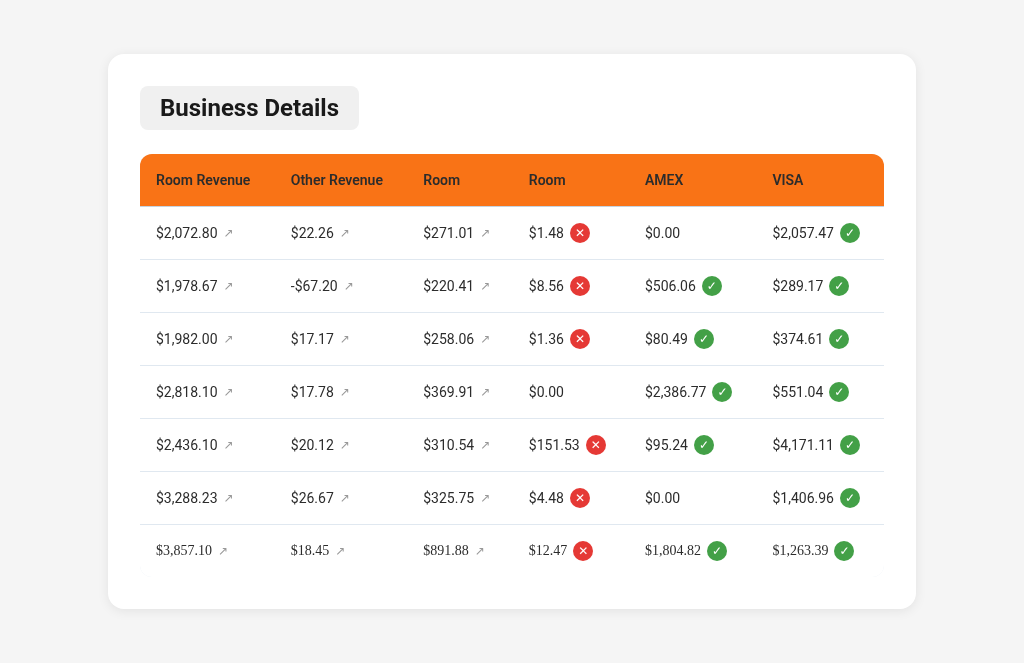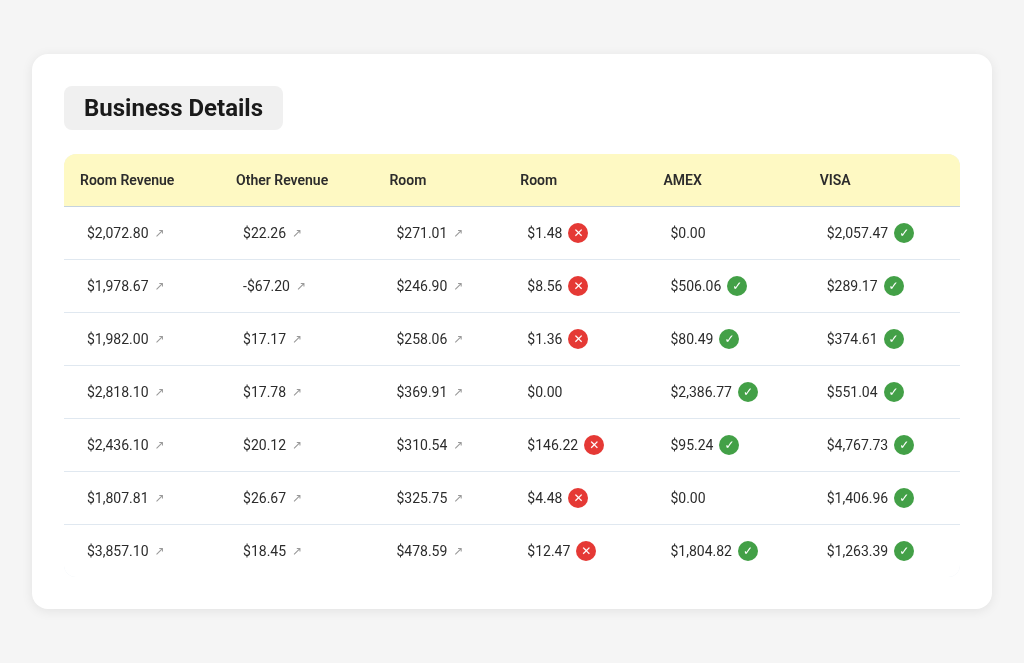--- a/index.html
+++ b/index.html
@@ -15,21 +15,21 @@
       justify-content: center;
       align-items: center;
       min-height: 100vh;
       padding: 20px;
     }
 
     .card {
       background: #ffffff;
       border-radius: 16px;
       padding: 32px;
-      width: 960px;
+      width: 808px;
       box-shadow: 0 2px 12px rgba(0,0,0,0.08);
     }
 
     .page-title {
       font-size: 24px;
       font-weight: 700;
       color: #1a1a1a;
       margin-bottom: 24px;
       background: #f0f0f0;
       display: inline-block;
@@ -42,53 +42,53 @@
       border-radius: 12px;
       overflow: hidden;
     }
 
     table {
       width: 100%;
       border-collapse: collapse;
     }
 
     thead tr {
-      background: #fef9c3;
+      background: #f97316;
     }
 
     thead th {
       padding: 18px 16px;
       text-align: left;
       font-size: 14px;
       font-weight: 600;
       color: #2c2c2c;
       border-bottom: 1px solid #c5d3df;
     }
 
     tbody tr {
       background: #ffffff;
       border-bottom: 1px solid #e0e8f0;
     }
 
     tbody tr:last-child {
       border-bottom: none;
+      font-family: Liberation Serif, serif;
     }
 
     tbody td {
       padding: 16px 16px;
       font-size: 14px;
       color: #2c2c2c;
       white-space: nowrap;
     }
 
     .cell-with-icon {
       display: flex;
       align-items: center;
       gap: 6px;
-      margin-left: 7px;
     }
 
     .arrow-icon {
       color: #999;
       font-size: 12px;
       cursor: pointer;
       display: inline-block;
     }
 
     .status-icon {
@@ -178,21 +178,21 @@
               </div>
             </td>
             <td>
               <div class="cell-with-icon">
                 <span>-$67.20</span>
                 <span class="arrow-icon">↗</span>
               </div>
             </td>
             <td>
               <div class="cell-with-icon">
-                <span>$246.90</span>
+                <span>$220.41</span>
                 <span class="arrow-icon">↗</span>
               </div>
             </td>
             <td>
               <div class="cell-with-icon">
                 <span>$8.56</span>
                 <span class="status-icon status-error">✕</span>
               </div>
             </td>
             <td>
@@ -297,41 +297,41 @@
               </div>
             </td>
             <td>
               <div class="cell-with-icon">
                 <span>$310.54</span>
                 <span class="arrow-icon">↗</span>
               </div>
             </td>
             <td>
               <div class="cell-with-icon">
-                <span>$146.22</span>
+                <span>$151.53</span>
                 <span class="status-icon status-error">✕</span>
               </div>
             </td>
             <td>
               <div class="cell-with-icon">
                 <span>$95.24</span>
                 <span class="status-icon status-success">✓</span>
               </div>
             </td>
             <td>
               <div class="cell-with-icon">
-                <span>$4,767.73</span>
-                <span class="status-icon status-success">✓</span>
-              </div>
-            </td>
-          </tr>
-          <tr>
-            <td>
-              <div class="cell-with-icon">
-                <span>$1,807.81</span>
+                <span>$4,171.11</span>
+                <span class="status-icon status-success">✓</span>
+              </div>
+            </td>
+          </tr>
+          <tr>
+            <td>
+              <div class="cell-with-icon">
+                <span>$3,288.23</span>
                 <span class="arrow-icon">↗</span>
               </div>
             </td>
             <td>
               <div class="cell-with-icon">
                 <span>$26.67</span>
                 <span class="arrow-icon">↗</span>
               </div>
             </td>
             <td>
@@ -366,21 +366,21 @@
               </div>
             </td>
             <td>
               <div class="cell-with-icon">
                 <span>$18.45</span>
                 <span class="arrow-icon">↗</span>
               </div>
             </td>
             <td>
               <div class="cell-with-icon">
-                <span>$478.59</span>
+                <span>$891.88</span>
                 <span class="arrow-icon">↗</span>
               </div>
             </td>
             <td>
               <div class="cell-with-icon">
                 <span>$12.47</span>
                 <span class="status-icon status-error">✕</span>
               </div>
             </td>
             <td>

